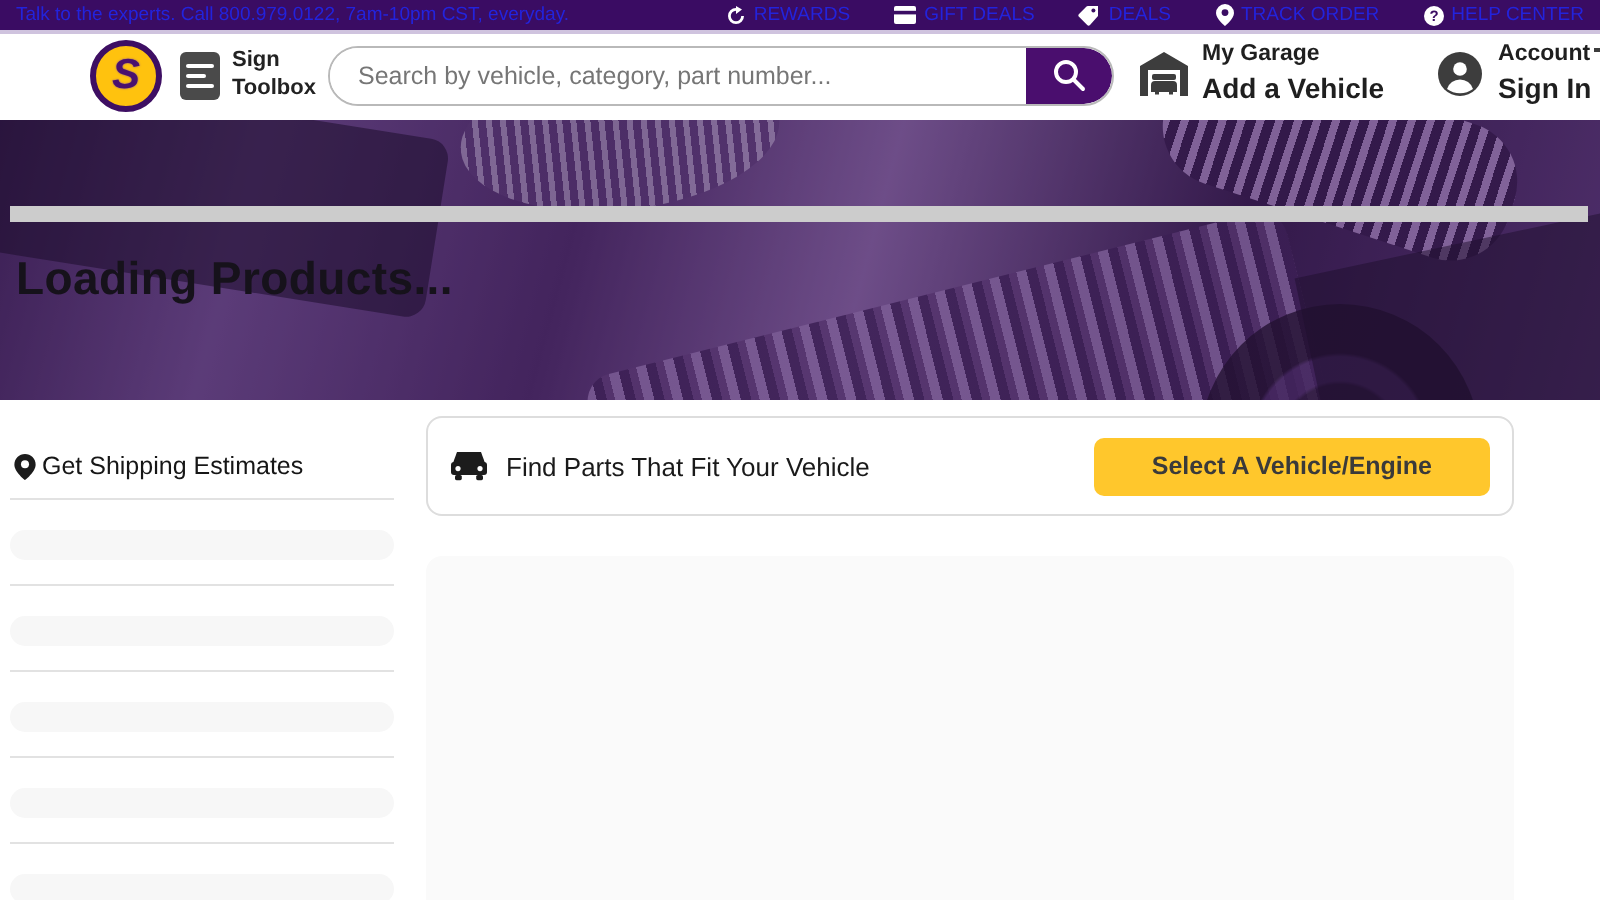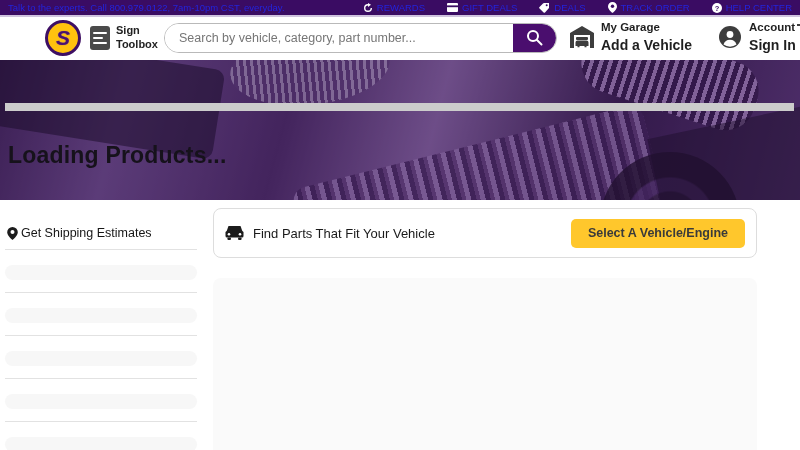--- a/index.html
+++ b/index.html
@@ -58,34 +58,34 @@
   .hero .pulley { position:absolute; left:600px; top:92px; width:140px; height:140px; border-radius:50%;
     background:radial-gradient(circle,#1a1022 30%,#43295c 32% 44%,#120a18 46% 100%); opacity:.8; }
   .hero .shadow1 { position:absolute; left:-40px; top:-10px; width:260px; height:90px;
     background:rgba(8,4,14,.55); transform:rotate(9deg); border-radius:10px; }
   .hero .shadow2 { position:absolute; right:-30px; top:60px; width:170px; height:140px;
     background:rgba(10,5,16,.5); transform:rotate(-12deg); }
   .hero .tint { position:absolute; inset:0; background:rgba(62,28,92,.38); }
   .progressbar { position:absolute; left:5px; top:43px; width:789px; height:8px;
     background:#cccccc; z-index:3; }
   .loading-text { position:absolute; left:8px; top:66px; z-index:3;
-    font-size:23px; font-weight:bold; color:#16121b; letter-spacing:.2px;margin-top:16px; }
+    font-size:23px; font-weight:bold; color:#16121b; letter-spacing:.2px; }
 
   
   .sidebar { position:absolute; left:5px; top:216px; width:192px; height:250px; }
   .ship-row { display:flex; align-items:center; gap:3px; margin:10px 0 9px 2px;
     font-size:12.5px; font-weight:500; color:#161616; cursor:pointer; }
   .divider { height:1px; background:#e2e2e2; }
   .skel-bar { height:15px; background:#f7f7f7; border-radius:8px; margin:15px 0 12px 0; }
 
   .main { position:absolute; left:213px; top:200px; width:544px; height:250px; }
   .fit-card { margin-top:8px; height:50px; border:1px solid #ddd; border-radius:8px;
     display:flex; align-items:center; padding:0 11px; background:#fff; }
   .fit-title { margin-left:9px; font-size:13px; font-weight:500; color:#1a1a1a; }
-  .fit-btn { margin-left:auto; height:29px; padding:0 17px; background:#FFC72C; color:#3a3a3a;
+  .fit-btn { margin-left:auto; height:29px; padding:0 29px; background:#FFC72C; color:#3a3a3a;
     border:none; border-radius:5px; font-size:12.5px; font-weight:bold; cursor:pointer;
     font-family:"Liberation Sans", sans-serif; }
   .skel-panel { margin-top:20px; height:172px; background:#fafafa; border-radius:8px 8px 0 0; }
 </style>
 </head>
 <body>
 
 <div class="topbar">
   <a href="#">Talk to the experts. Call 800.979.0122, 7am-10pm CST, everyday.</a>
   <div class="topbar-right">

